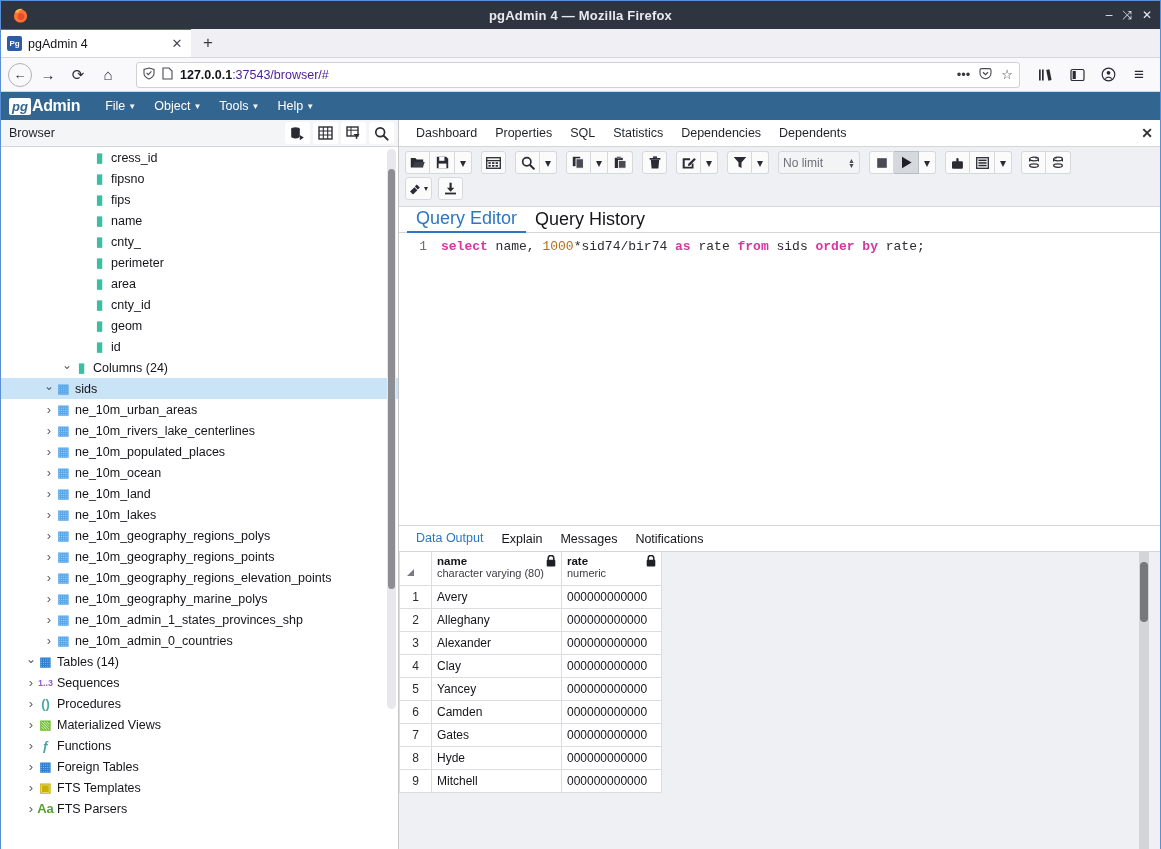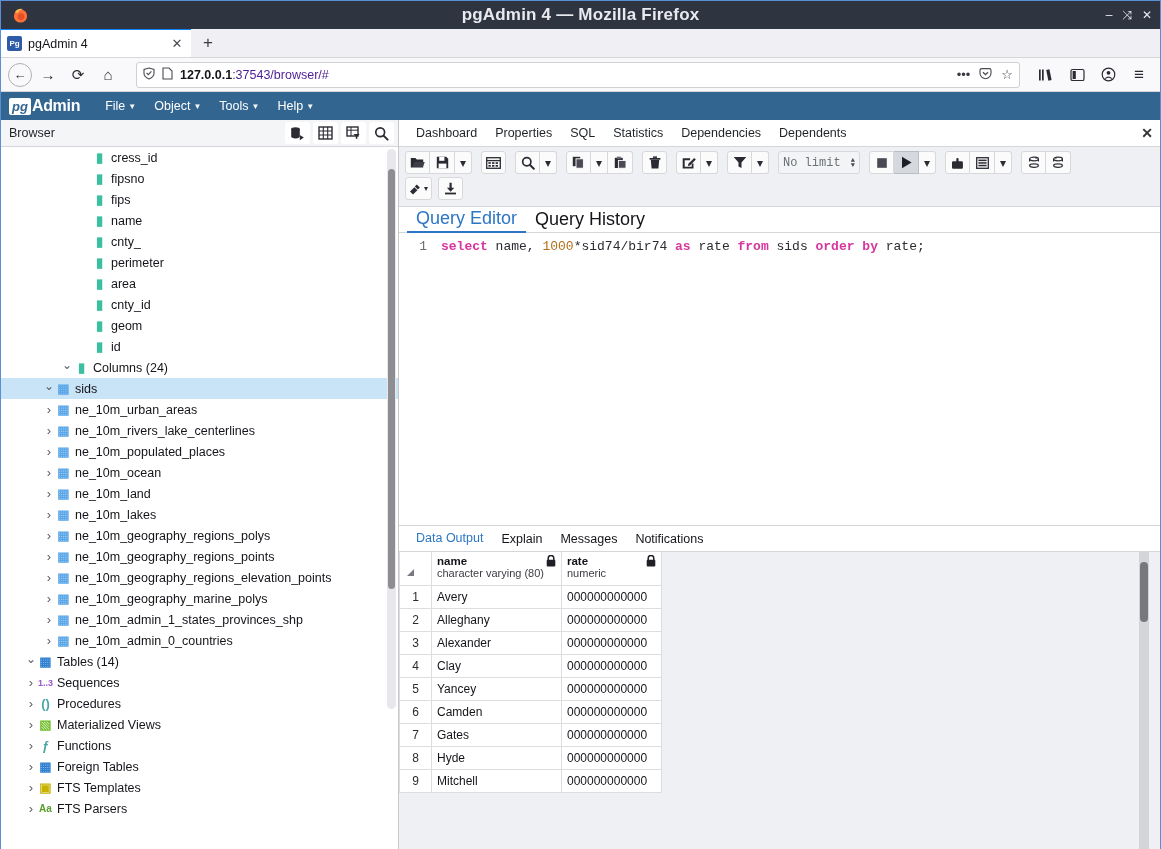--- a/index.html
+++ b/index.html
@@ -13,21 +13,21 @@
     color:#15141a;
   }
   #app { position:relative; width:1161px; height:849px; border:1px solid #5a8fd6; background:#fff; }
 
   
   .titlebar {
     height:28px; background:#2e3440; color:#e9eaf0;
     display:flex; align-items:center; position:relative;
   }
   .tb-logo { width:26px; height:20px; margin-left:6px; display:flex; align-items:center; justify-content:center; }
-  .tb-title { position:absolute; left:0; right:0; text-align:center; font-size:17px; font-weight:bold; letter-spacing:.2px; }
+  .tb-title { position:absolute; left:0; right:0; text-align:center; font-size:13px; font-weight:bold; letter-spacing:.2px; }
   .tb-btns { position:absolute; right:8px; display:flex; gap:10px; align-items:center; font-size:12px; z-index:2; }
   .tb-btns span { cursor:default; line-height:1; }
 
   
   .tabstrip { height:29px; background:#f0f0f4; display:flex; align-items:flex-end; border-bottom:1px solid #d7d7db; }
   .ff-tab {
     width:190px; height:29px; background:#fff; border-top:2px solid #0a84ff;
     display:flex; align-items:center; padding:0 6px; gap:6px; font-size:12.5px;
   }
   .ff-favicon {
@@ -109,21 +109,21 @@
     display:flex; align-items:center; justify-content:center; padding:0 4px; color:#2b2b33; font-size:12px;
   }
   .btn + .btn { border-left:none; }
   .bgroup .btn:first-child { border-radius:3px 0 0 3px; }
   .bgroup .btn:last-child { border-radius:0 3px 3px 0; }
   .bgroup .btn:only-child { border-radius:3px; }
   .btn.caretbtn { min-width:17px; padding:0 2px; }
   .btn.active { background:#d5d9de; border-color:#b9bec6; }
   .limitbox {
     height:23px; width:82px; background:#f3f4f6; border:1px solid #d6d8dc; border-radius:3px;
-    display:flex; align-items:center; padding:0 4px; color:#6c7078; font-size:12px; justify-content:space-between;font-family:Liberation Mono, monospace;
+    display:flex; align-items:center; padding:0 4px; color:#6c7078; font-size:12px; justify-content:space-between;
   }
   .spin { display:flex; flex-direction:column; line-height:5px; font-size:7px; color:#4a4a52; }
 
   
   .ed-tabs { height:26px; border-bottom:1px solid #d5d6da; display:flex; align-items:center; padding-left:8px; font-size:18px; background:#fff; }
   .ed-tab { padding:0 9px; height:26px; display:flex; align-items:center; }
   .ed-tab.active { color:#2c76c4; border-bottom:2px solid #2c76c4; }
 
   
   .editor { height:292px; background:#fff; display:flex; font-family:"Liberation Mono", monospace; font-size:13px; }
@@ -450,21 +450,21 @@
             <span class="ticon" style="color: rgb(47, 127, 209); font-size: 13px; font-weight: bold;">▦</span>
             <span class="tlabel">Foreign Tables</span>
           </div>
           <div class="tnode" style="padding-left: 24px;">
             <span class="arrow closed"></span>
             <span class="ticon" style="color: rgb(200, 177, 0); font-size: 13px; font-weight: bold;">▣</span>
             <span class="tlabel">FTS Templates</span>
           </div>
           <div class="tnode" style="padding-left: 24px;">
             <span class="arrow closed"></span>
-            <span class="ticon" style="color: rgb(90, 160, 44); font-size: 10px; font-weight: bold;">Aa</span>
+            <span class="ticon" style="color: rgb(90, 160, 44); font-size: 13px; font-weight: bold;">Aa</span>
             <span class="tlabel">FTS Parsers</span>
           </div>
           <div class="tree-vscroll">
             <i></i>
           </div>
       </div>
 
     </div>
 
     <div class="work">

